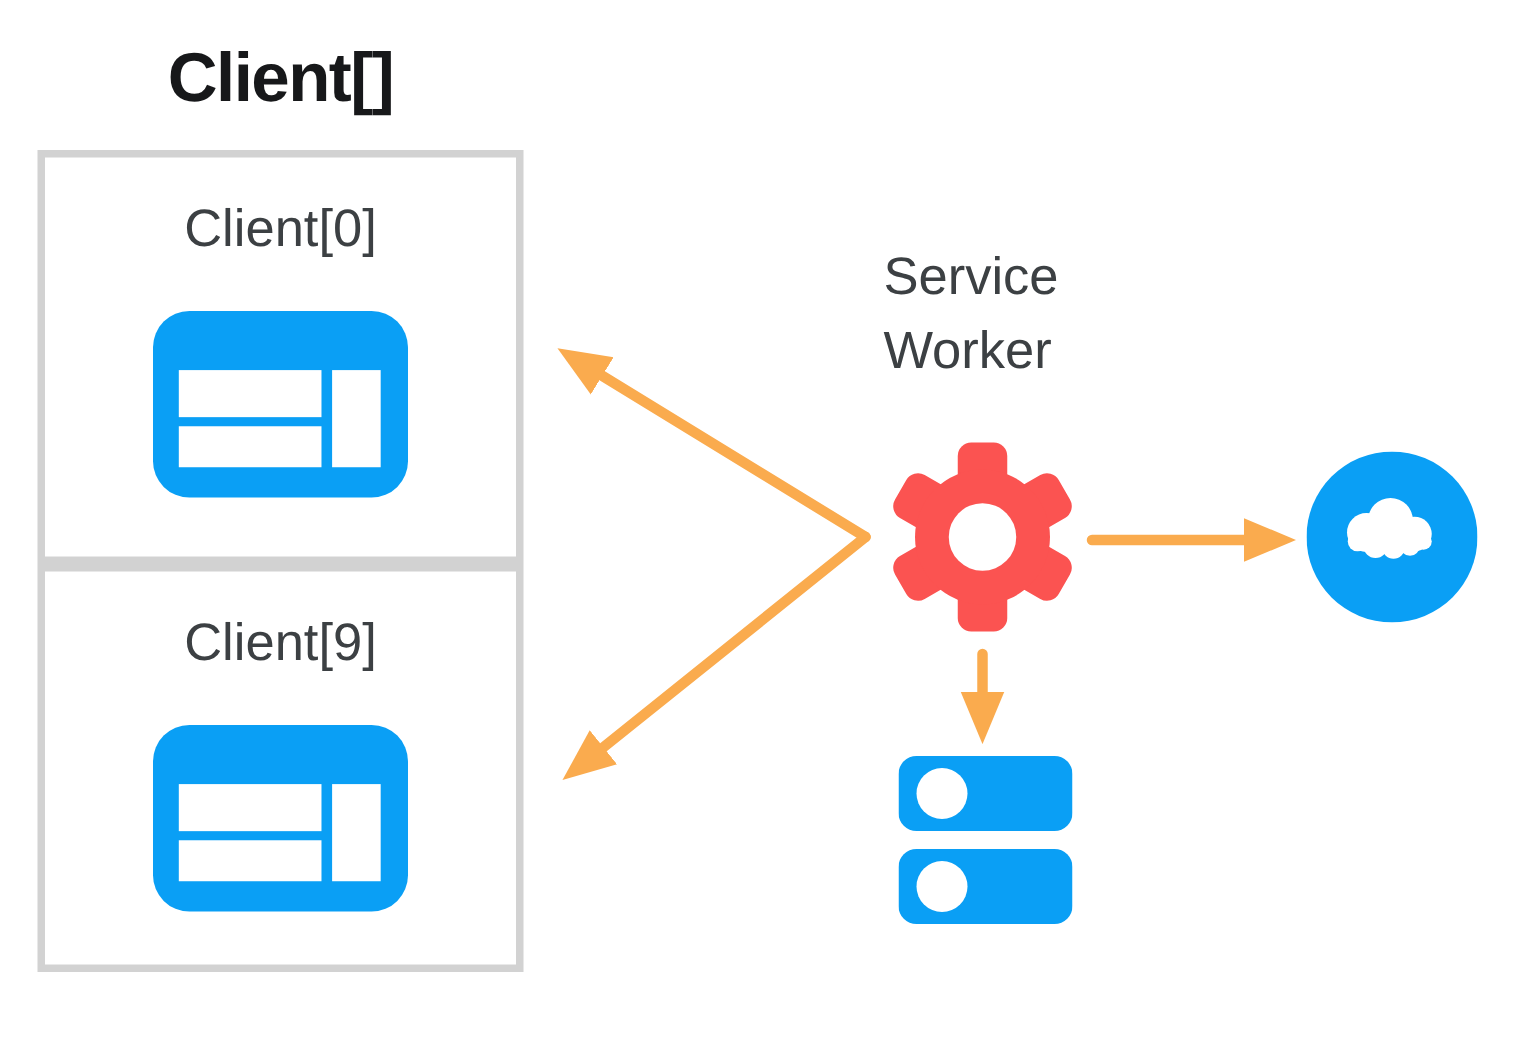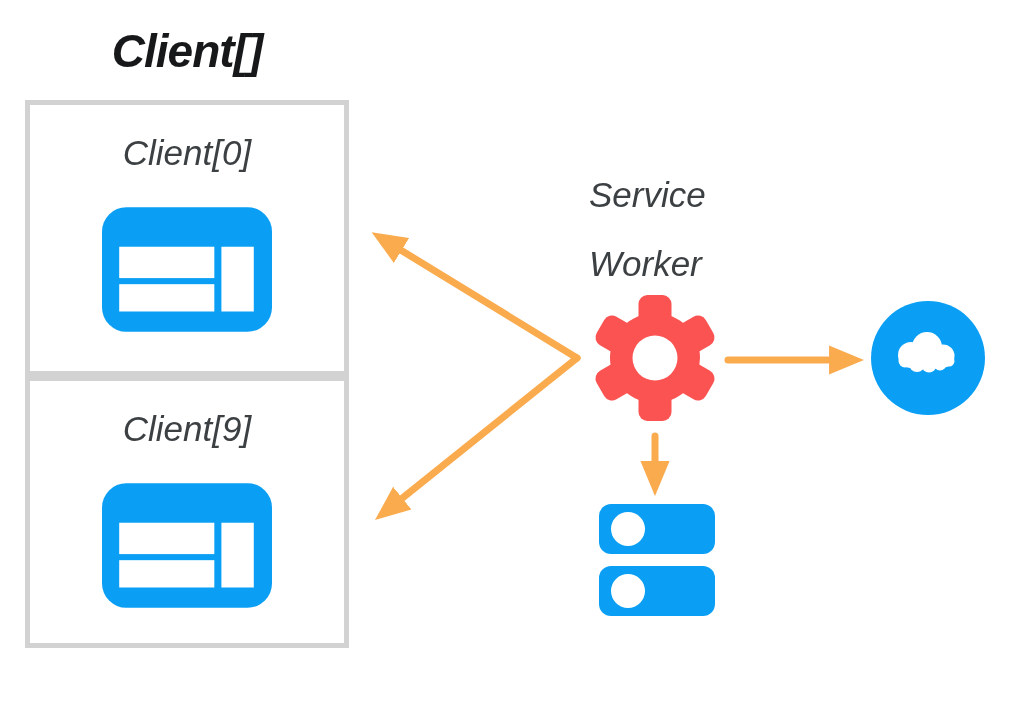--- a/index.html
+++ b/index.html
@@ -3,21 +3,20 @@
 <meta charset="utf-8">
 <style>
   html, body { margin: 0; padding: 0; background: #ffffff; }
   .canvas {
     position: relative;
     width: 1010px;
     height: 702px;
     background: #ffffff;
     overflow: hidden;
     font-family: "Liberation Sans", sans-serif;
-    font-style: italic;
   }
   .title {
     position: absolute;
     left: 25px; top: 24px; width: 324px;
     text-align: center;
     font-size: 46px;
     font-weight: 700;
     letter-spacing: -1px;
     color: #17181A;
   }
@@ -37,21 +36,21 @@
     margin-top: 28px;
     font-size: 35px;
     line-height: 40px;
     color: #3C4043;
   }
   .browser-icon { margin-top: 34px; width: 170px; height: 125px; }
   .sw-label {
     position: absolute;
     left: 589px; top: 160px; width: 180px;
     font-size: 35px;
-    line-height: 69px;
+    line-height: 49px;
     color: #3C4043;
   }
   .gear-svg  { position: absolute; left: 591px; top: 294px; width: 128px; height: 128px; }
   .cloud-svg { position: absolute; left: 871px; top: 301px; width: 114px; height: 114px; }
   .db-svg    { position: absolute; left: 599px; top: 504px; width: 116px; height: 112px; }
   .arrows-svg { position: absolute; left: 0; top: 0; width: 1010px; height: 702px; pointer-events: none; }
   .arrows-svg line { stroke-width: 7; stroke-linecap: round; fill: none; }
 </style>
 </head>
 <body>

